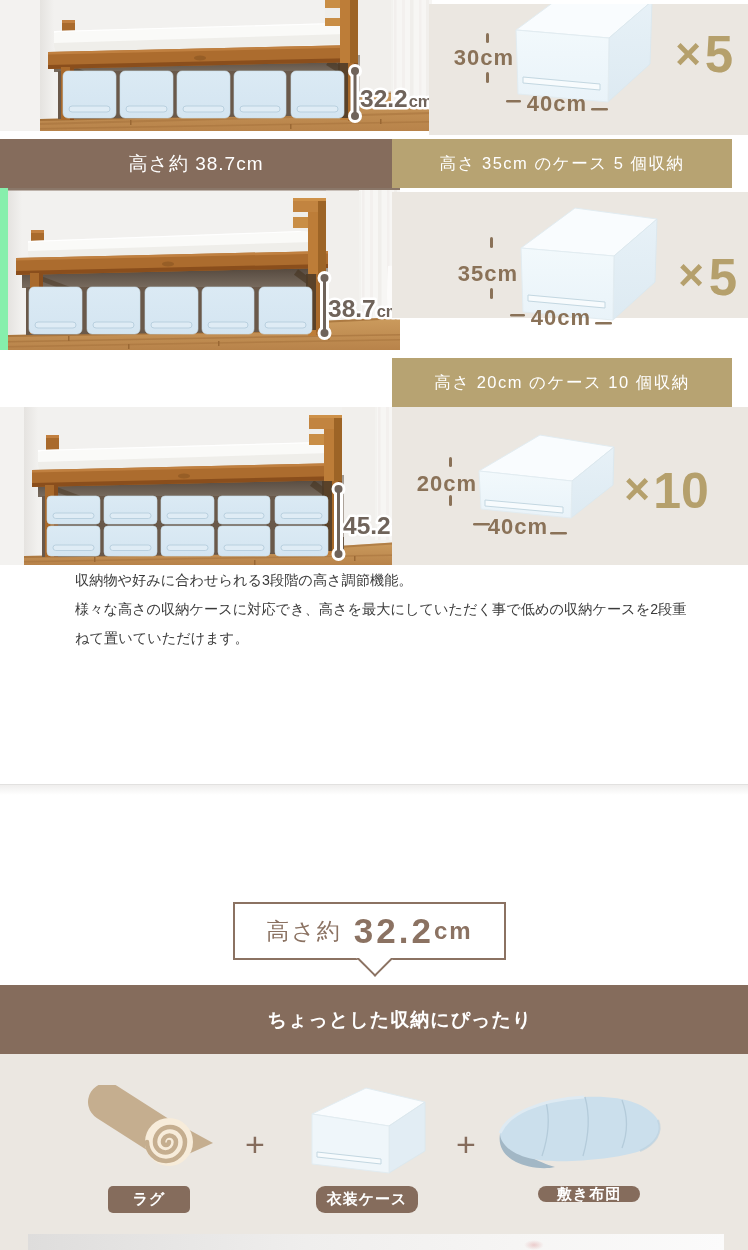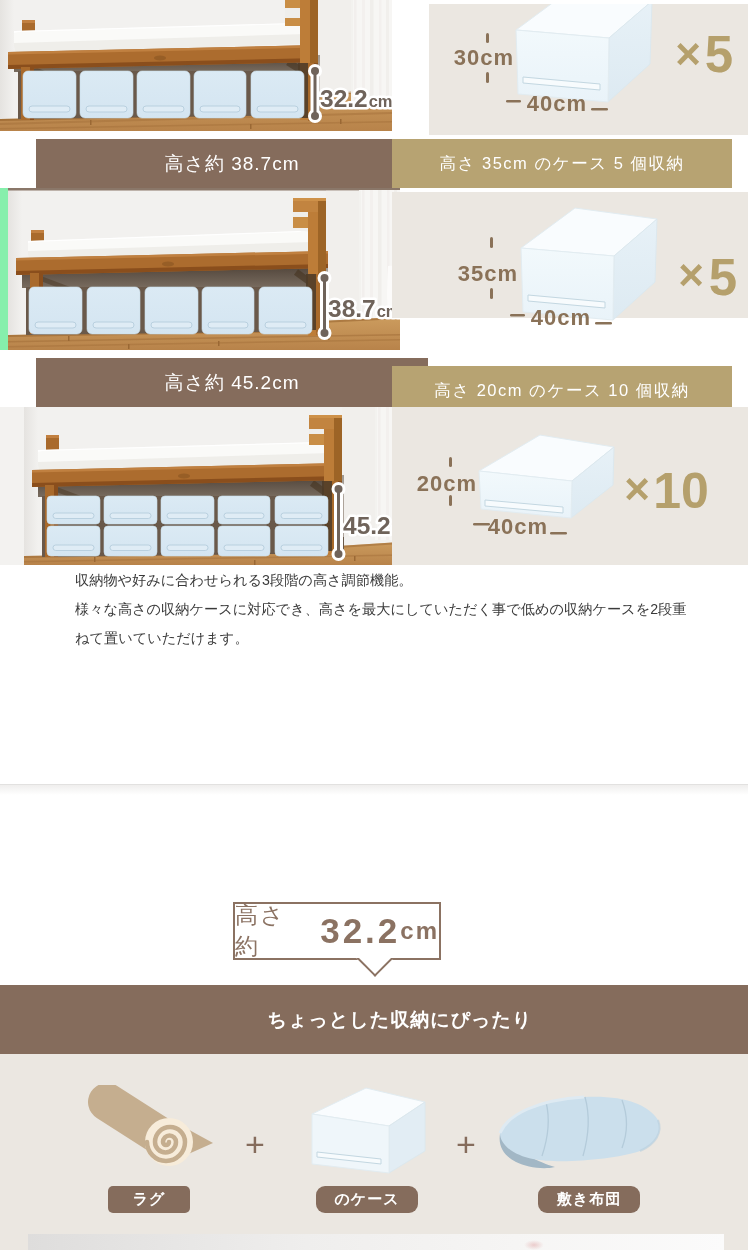--- a/index.html
+++ b/index.html
@@ -1,31 +1,31 @@
 <!DOCTYPE html>
 <html><head>
 <meta charset="utf-8">
 <style>
   html,body{margin:0;padding:0;background:#fff;}
   .page{position:relative;width:748px;height:1250px;overflow:hidden;
         font-family:"Liberation Sans",sans-serif;background:#fff;}
   .abs{position:absolute;}
   .hdrL{left:0;width:392px;height:49px;background:#856C5C;color:#fff;
         display:flex;align-items:center;justify-content:center;
-        font-size:19px;font-weight:500;letter-spacing:1px;margin-left:36px;}
+        font-size:19px;font-weight:500;letter-spacing:1px;}
   .hdrR{left:392px;width:340px;height:49px;background:#B7A372;color:#fff;
         display:flex;align-items:center;justify-content:center;
         font-size:16.5px;font-weight:500;letter-spacing:1.5px;}
   .panel{left:392px;width:356px;background:#EBE7E1;}
 </style>
 </head>
 <body>
 <div class="page">
 
-  <div class="abs" id="photo1" style="left:0;top:0;width:392px;height:131px;background:#F3F2F0;">
+  <div class="abs" id="photo1" style="left:0;top:0;width:392px;height:131px;background:#F3F2F0;padding-left:40px;">
   <svg width="392" height="131" viewBox="0 0 392 131">
     <defs>
       <linearGradient id="wallg1" x1="0" y1="0" x2="1" y2="0">
         <stop offset="0" stop-color="#E5E3E0"></stop>
             <stop offset="1" stop-color="#F2F1EF"></stop>
       </linearGradient>
       <linearGradient id="caseg1" x1="0" y1="0" x2="0" y2="1">
         <stop offset="0" stop-color="#DBEAF4"></stop>
             <stop offset="1" stop-color="#D4E5F1"></stop>
       </linearGradient>
@@ -264,22 +264,21 @@
       <rect x="77" y="122" width="15" height="2.6" rx="1.3"></rect>
       <rect x="162" y="130" width="17" height="2.6" rx="1.3"></rect>
     </g>
     <g fill="#B5A06C" font-family="Liberation Sans, sans-serif" font-weight="bold" text-anchor="middle">
       <text x="258" y="98" font-size="44">×</text>
       <text x="290" y="103" font-size="51">5</text>
     </g>
   </svg>
   </div>
 
-  <div class="abs hdrL" style="top:358px;">高さ約 45.2cm</div>
-  <div class="abs hdrR" style="top:358px;margin-top:8px;">高さ 20cm のケース 10 個収納</div>
+  <div class="abs hdrR" style="top:358px;">高さ 20cm のケース 10 個収納</div>
 
   <div class="abs" id="photo3" style="left:0;top:407px;width:392px;height:158px;background:#F3F2F0;padding-left:24px;">
   <svg width="392" height="158" viewBox="0 0 392 158">
     <defs>
       <linearGradient id="wallg3" x1="0" y1="0" x2="1" y2="0">
         <stop offset="0" stop-color="#E5E3E0"></stop>
             <stop offset="1" stop-color="#F2F1EF"></stop>
       </linearGradient>
       <linearGradient id="caseg3" x1="0" y1="0" x2="0" y2="1">
         <stop offset="0" stop-color="#DBEAF4"></stop>
@@ -408,21 +407,21 @@
 
   <div class="abs" style="left:75px;top:566px;width:660px;font-size:14.2px;line-height:28.8px;color:#3A3A3A;white-space:nowrap;">
     収納物や好みに合わせられる3段階の高さ調節機能。<br>
     様々な高さの収納ケースに対応でき、高さを最大にしていただく事で低めの収納ケースを2段重<br>
     ねて置いていただけます。
   </div>
 
   <div class="abs" style="left:0;top:784px;width:748px;height:1px;background:#E2E1E0;"></div>
   <div class="abs" style="left:0;top:785px;width:748px;height:10px;background:linear-gradient(#EFEEED,#ffffff);"></div>
 
-  <div class="abs" style="left:233px;top:902px;width:208px;height:58px;border:2px solid #8B7262;box-sizing:border-box;background:#fff;
+  <div class="abs" style="left:233px;top:902px;width:273px;height:58px;border:2px solid #8B7262;box-sizing:border-box;background:#fff;
         display:flex;align-items:center;justify-content:center;color:#8B7262;">
     <span style="font-size:23px;font-weight:400;letter-spacing:2px;">高さ約</span>
     <span style="font-size:35px;font-weight:700;letter-spacing:3px;margin-left:12px;">32.2</span>
     <span style="font-size:24px;font-weight:700;letter-spacing:2px;">cm</span>
   </div>
 
   <div class="abs" style="left:355px;top:958px;width:38px;height:22px;overflow:hidden;">
     <div style="position:absolute;left:6px;top:-15px;width:26px;height:26px;background:#fff;
          border-right:2px solid #8B7262;border-bottom:2px solid #8B7262;transform:rotate(45deg);"></div>
   </div>
@@ -460,22 +459,22 @@
     <path d="M170,30 C175,42 168,54 152,61" fill="none" stroke="#B7CEDD" stroke-width="2" opacity="0.6"></path>
   </svg>
   </div>
 
   <div class="abs" style="left:243px;top:1132px;width:24px;height:24px;color:#856C5C;font-size:34px;font-weight:400;line-height:24px;text-align:center;">+</div>
   <div class="abs" style="left:454px;top:1132px;width:24px;height:24px;color:#856C5C;font-size:34px;font-weight:400;line-height:24px;text-align:center;">+</div>
 
   <div class="abs" style="left:108px;top:1186px;width:82px;height:27px;background:#856C5C;border-radius:5px;color:#fff;
        display:flex;align-items:center;justify-content:center;font-size:15px;font-weight:700;letter-spacing:1px;">ラグ</div>
   <div class="abs" style="left:316px;top:1186px;width:102px;height:27px;background:#856C5C;border-radius:9px;color:#fff;
-       display:flex;align-items:center;justify-content:center;font-size:15px;font-weight:700;letter-spacing:1px;">のケース</div>
-  <div class="abs" style="left:538px;top:1186px;width:102px;height:27px;background:#856C5C;border-radius:9px;color:#fff;
+       display:flex;align-items:center;justify-content:center;font-size:15px;font-weight:700;letter-spacing:1px;">衣装ケース</div>
+  <div class="abs" style="left:538px;top:1186px;width:102px;height:16px;background:#856C5C;border-radius:9px;color:#fff;
        display:flex;align-items:center;justify-content:center;font-size:15px;font-weight:700;letter-spacing:1px;">敷き布団</div>
 
   <div class="abs" style="left:28px;top:1234px;width:696px;height:16px;
        background:linear-gradient(90deg,#DEDDDC 0%,#EFEEED 40%,#F6F5F4 70%,#FBFBFB 100%);"></div>
   <div class="abs" style="left:524px;top:1240px;width:20px;height:10px;border-radius:50%;
        background:radial-gradient(ellipse,rgba(225,170,170,0.55),rgba(225,170,170,0) 70%);"></div>
 
 </div>
 
 </body></html>

